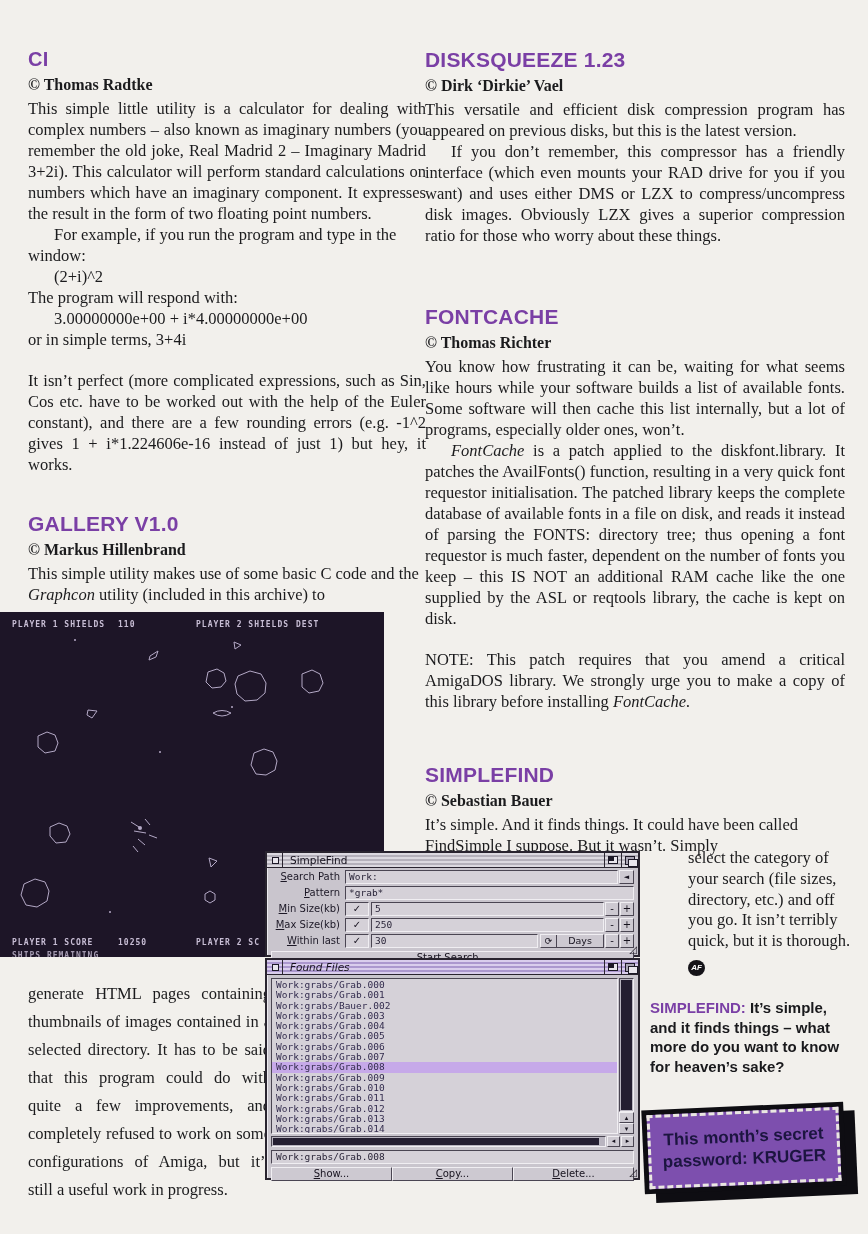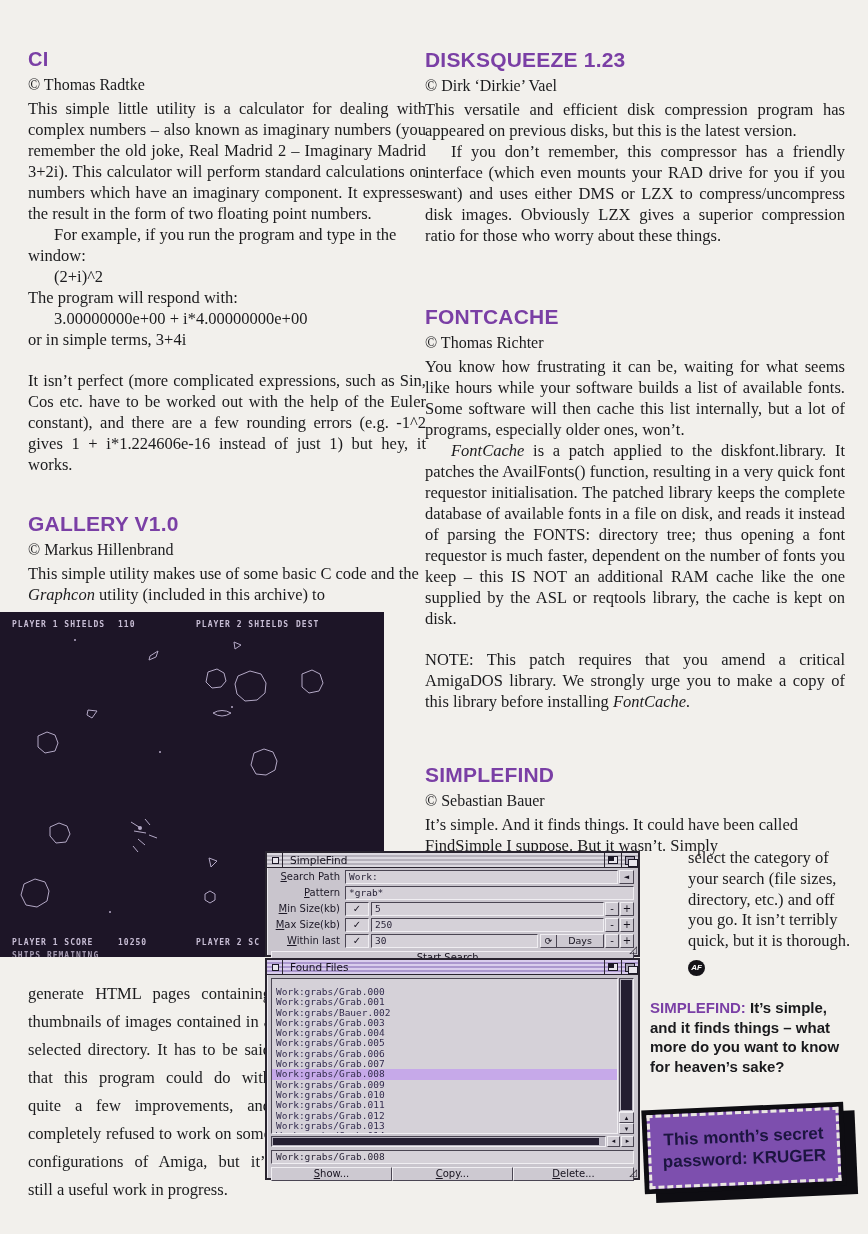--- a/index.html
+++ b/index.html
@@ -8,21 +8,21 @@
     position:relative; width:868px; height:1234px; margin:0 auto;
     background:#f2f0ec; overflow:hidden;
     font-family:"Liberation Serif", serif; color:#1b1b1d;
   }
   
   .headline {
     font-family:"Liberation Sans", sans-serif; font-weight:700;
     font-size:21px; color:#7a3fa5; letter-spacing:.2px; margin-bottom:5px;
   }
   .headline.small { font-size:20px; }
-  .author { font-weight:400; font-size:16px; margin-bottom:4px; }
+  .author { font-weight:700; font-size:16px; margin-bottom:4px; }
   .body-p { font-size:16.5px; line-height:21px; text-align:justify; }
   .body-p.noj { text-align:left; }
   .indent { text-indent:26px; }
   .codeline { font-size:16.5px; line-height:21px; padding-left:26px; } .gap20 { height:20px; }
   .sec { position:absolute; }
   .ital { font-style:italic; }
   
   #game {
     position:absolute; left:0; top:612px; width:384px; height:345px;
     background:#1d1527; overflow:hidden;
@@ -38,20 +38,21 @@
     box-shadow:inset 1px 1px 0 #eceaef;
     font-family:"DejaVu Sans", "Liberation Sans", sans-serif;
   }
   .titlebar {
     height:15px; display:flex; align-items:stretch;
     border-bottom:1px solid #29242f;
     background:repeating-linear-gradient(180deg,#dcd9e0 0 2px,#b5b1bb 2px 4px);
   }
   .titlebar.lav {
     background:repeating-linear-gradient(180deg,#d9cdec 0 2px,#ab97ce 2px 4px);
+    font-style:italic;
   }
   .title-txt {
     flex:1; font-size:10.5px; line-height:14px; color:#16121e;
     padding-left:7px; white-space:nowrap; overflow:hidden;
   }
   .tgad { position:relative; width:17px; border-left:1px solid #29242f; }
   .g-close { width:16px; border-left:none; border-right:1px solid #29242f; }
   .g-close::before { content:""; position:absolute; left:5px; top:4px; width:5px; height:5px;
     border:1px solid #1c1826; background:#e8e5ec; }
   .g-zoom::before { content:""; position:absolute; inset:3px; border:1px solid #1c1826; background:#e8e5ec; }
@@ -74,21 +75,21 @@
   .cycle { display:flex; width:64px; margin-left:2px; }
   .cycle .cyc-ic { width:16px; border-right:1px solid #4a4552; text-align:center;
                    font-size:9px; line-height:12px; color:#16121e; }
   .cycle .cyc-lab { flex:1; text-align:center; font-size:9.5px; line-height:12px; color:#16121e; }
   .bigbtn { margin:3px 4px 0 4px; height:13px; text-align:center; font-size:10px;
             line-height:11px; color:#16121e; }
   .ul-first::first-letter { text-decoration:underline; }
   .resize-corner { position:absolute; right:1px; bottom:0; font-size:10px; line-height:10px; color:#29242f; }
   
   .ff-main { display:flex; margin:3px 4px 0 4px; height:156px; }
-  .ff-list { flex:1; overflow:hidden; padding-top:8px; }
+  .ff-list { flex:1; overflow:hidden; padding-top:1px; }
   .ff-row { font-family:"DejaVu Sans Mono", monospace; font-size:9.5px; line-height:10.3px;
             color:#332c4e; padding-left:4px; white-space:nowrap; }
   .ff-row.selected { background:#c6a9e9; }
   .ff-vscroll { width:15px; margin-left:1px; display:flex; flex-direction:column; }
   .ff-vtrack { flex:1; position:relative; background:#b9b5c0; }
   .ff-vthumb { position:absolute; left:1px; right:1px; top:1px; bottom:1px; background:#241e31; }
   .sc-arrow { height:11px; text-align:center; font-size:7px; line-height:10px; color:#16121e; }
   .ff-hrow { display:flex; margin:2px 4px 0 4px; height:11px; }
   .ff-htrack { flex:1; position:relative; background:#b9b5c0; }
   .ff-hthumb { position:absolute; top:1px; bottom:1px; left:1px; right:6px; background:#241e31; }

